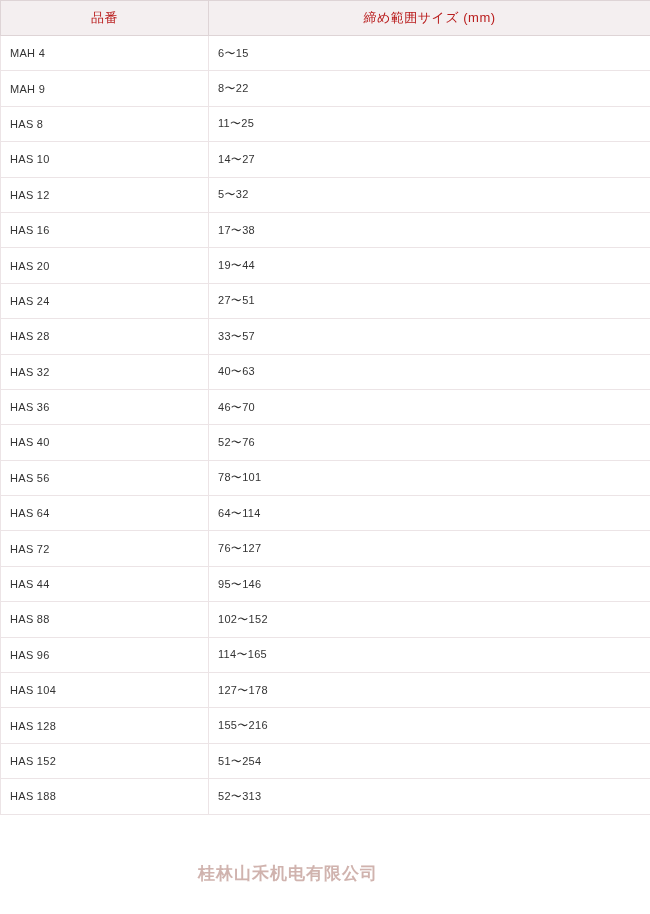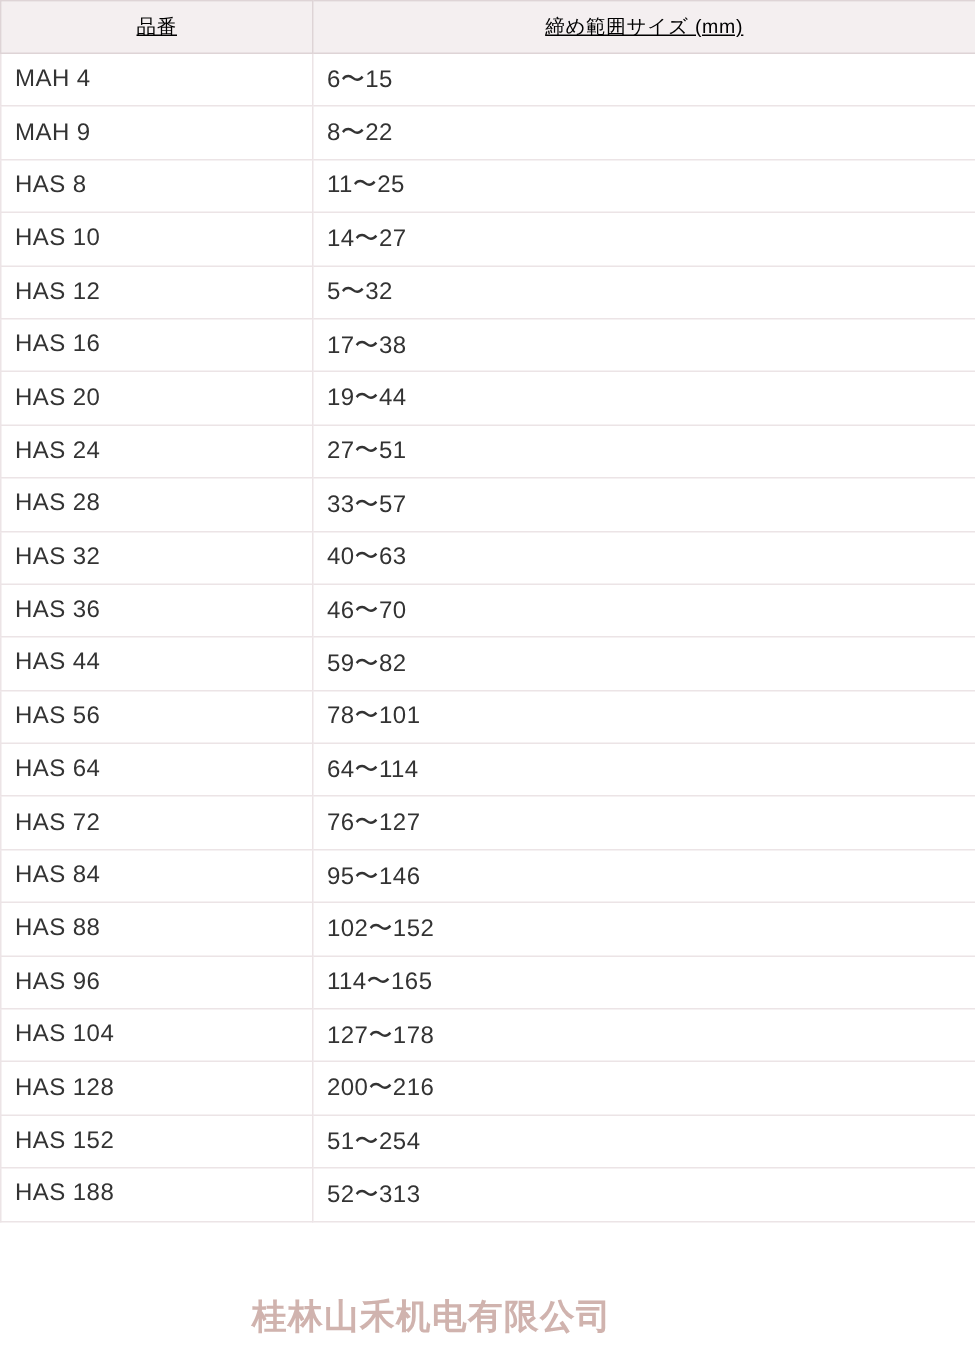--- a/index.html
+++ b/index.html
@@ -17,53 +17,52 @@
   .spec-table {
     width: 650px;
     border-collapse: collapse;
     table-layout: fixed;
   }
   .spec-table col.col-code { width: 208px; }
   .spec-table col.col-range { width: 442px; }
 
   .spec-table th {
     background: #f4eff0;
-    color: #000000;
+    color: #b91c1c;
     font-weight: normal;
     font-size: 13px;
     text-align: center;
     height: 34px;
     border: 1px solid #ded4d6;
     padding: 0 6px;
     letter-spacing: 0.5px;
-    text-decoration: underline;
   }
   .spec-table td {
-    font-size: 16px;
+    font-size: 11px;
     color: #333333;
     height: 34.4px;
     border: 1px solid #ece4e6;
     padding: 0 9px;
     vertical-align: middle;
     background: #ffffff;
     white-space: nowrap;
   }
   .spec-table td.cell-code {
     letter-spacing: 0.3px;
   }
   .spec-table td.cell-range {
     letter-spacing: 0.3px;
   }
   .watermark {
     position: absolute;
     left: 0;
     top: 862px;
     width: 576px;
     text-align: center;
-    font-size: 23px;
+    font-size: 17px;
     font-weight: bold;
     color: #c8a6a0;
     opacity: 0.85;
     letter-spacing: 1px;
     pointer-events: none;
     font-family: "DejaVu Sans", sans-serif;
   }
 </style>
 </head>
 <body>
@@ -118,54 +117,54 @@
     </tr>
     <tr>
       <td class="cell-code">HAS 32</td>
       <td class="cell-range">40〜63</td>
     </tr>
     <tr>
       <td class="cell-code">HAS 36</td>
       <td class="cell-range">46〜70</td>
     </tr>
     <tr>
-      <td class="cell-code">HAS 44</td>
-      <td class="cell-range">59〜82</td>
+      <td class="cell-code">HAS 40</td>
+      <td class="cell-range">52〜76</td>
     </tr>
     <tr>
       <td class="cell-code">HAS 56</td>
       <td class="cell-range">78〜101</td>
     </tr>
     <tr>
       <td class="cell-code">HAS 64</td>
       <td class="cell-range">64〜114</td>
     </tr>
     <tr>
       <td class="cell-code">HAS 72</td>
       <td class="cell-range">76〜127</td>
     </tr>
     <tr>
-      <td class="cell-code">HAS 84</td>
+      <td class="cell-code">HAS 44</td>
       <td class="cell-range">95〜146</td>
     </tr>
     <tr>
       <td class="cell-code">HAS 88</td>
       <td class="cell-range">102〜152</td>
     </tr>
     <tr>
       <td class="cell-code">HAS 96</td>
       <td class="cell-range">114〜165</td>
     </tr>
     <tr>
       <td class="cell-code">HAS 104</td>
       <td class="cell-range">127〜178</td>
     </tr>
     <tr>
       <td class="cell-code">HAS 128</td>
-      <td class="cell-range">200〜216</td>
+      <td class="cell-range">155〜216</td>
     </tr>
     <tr>
       <td class="cell-code">HAS 152</td>
       <td class="cell-range">51〜254</td>
     </tr>
     <tr>
       <td class="cell-code">HAS 188</td>
       <td class="cell-range">52〜313</td>
     </tr>
   </tbody>

